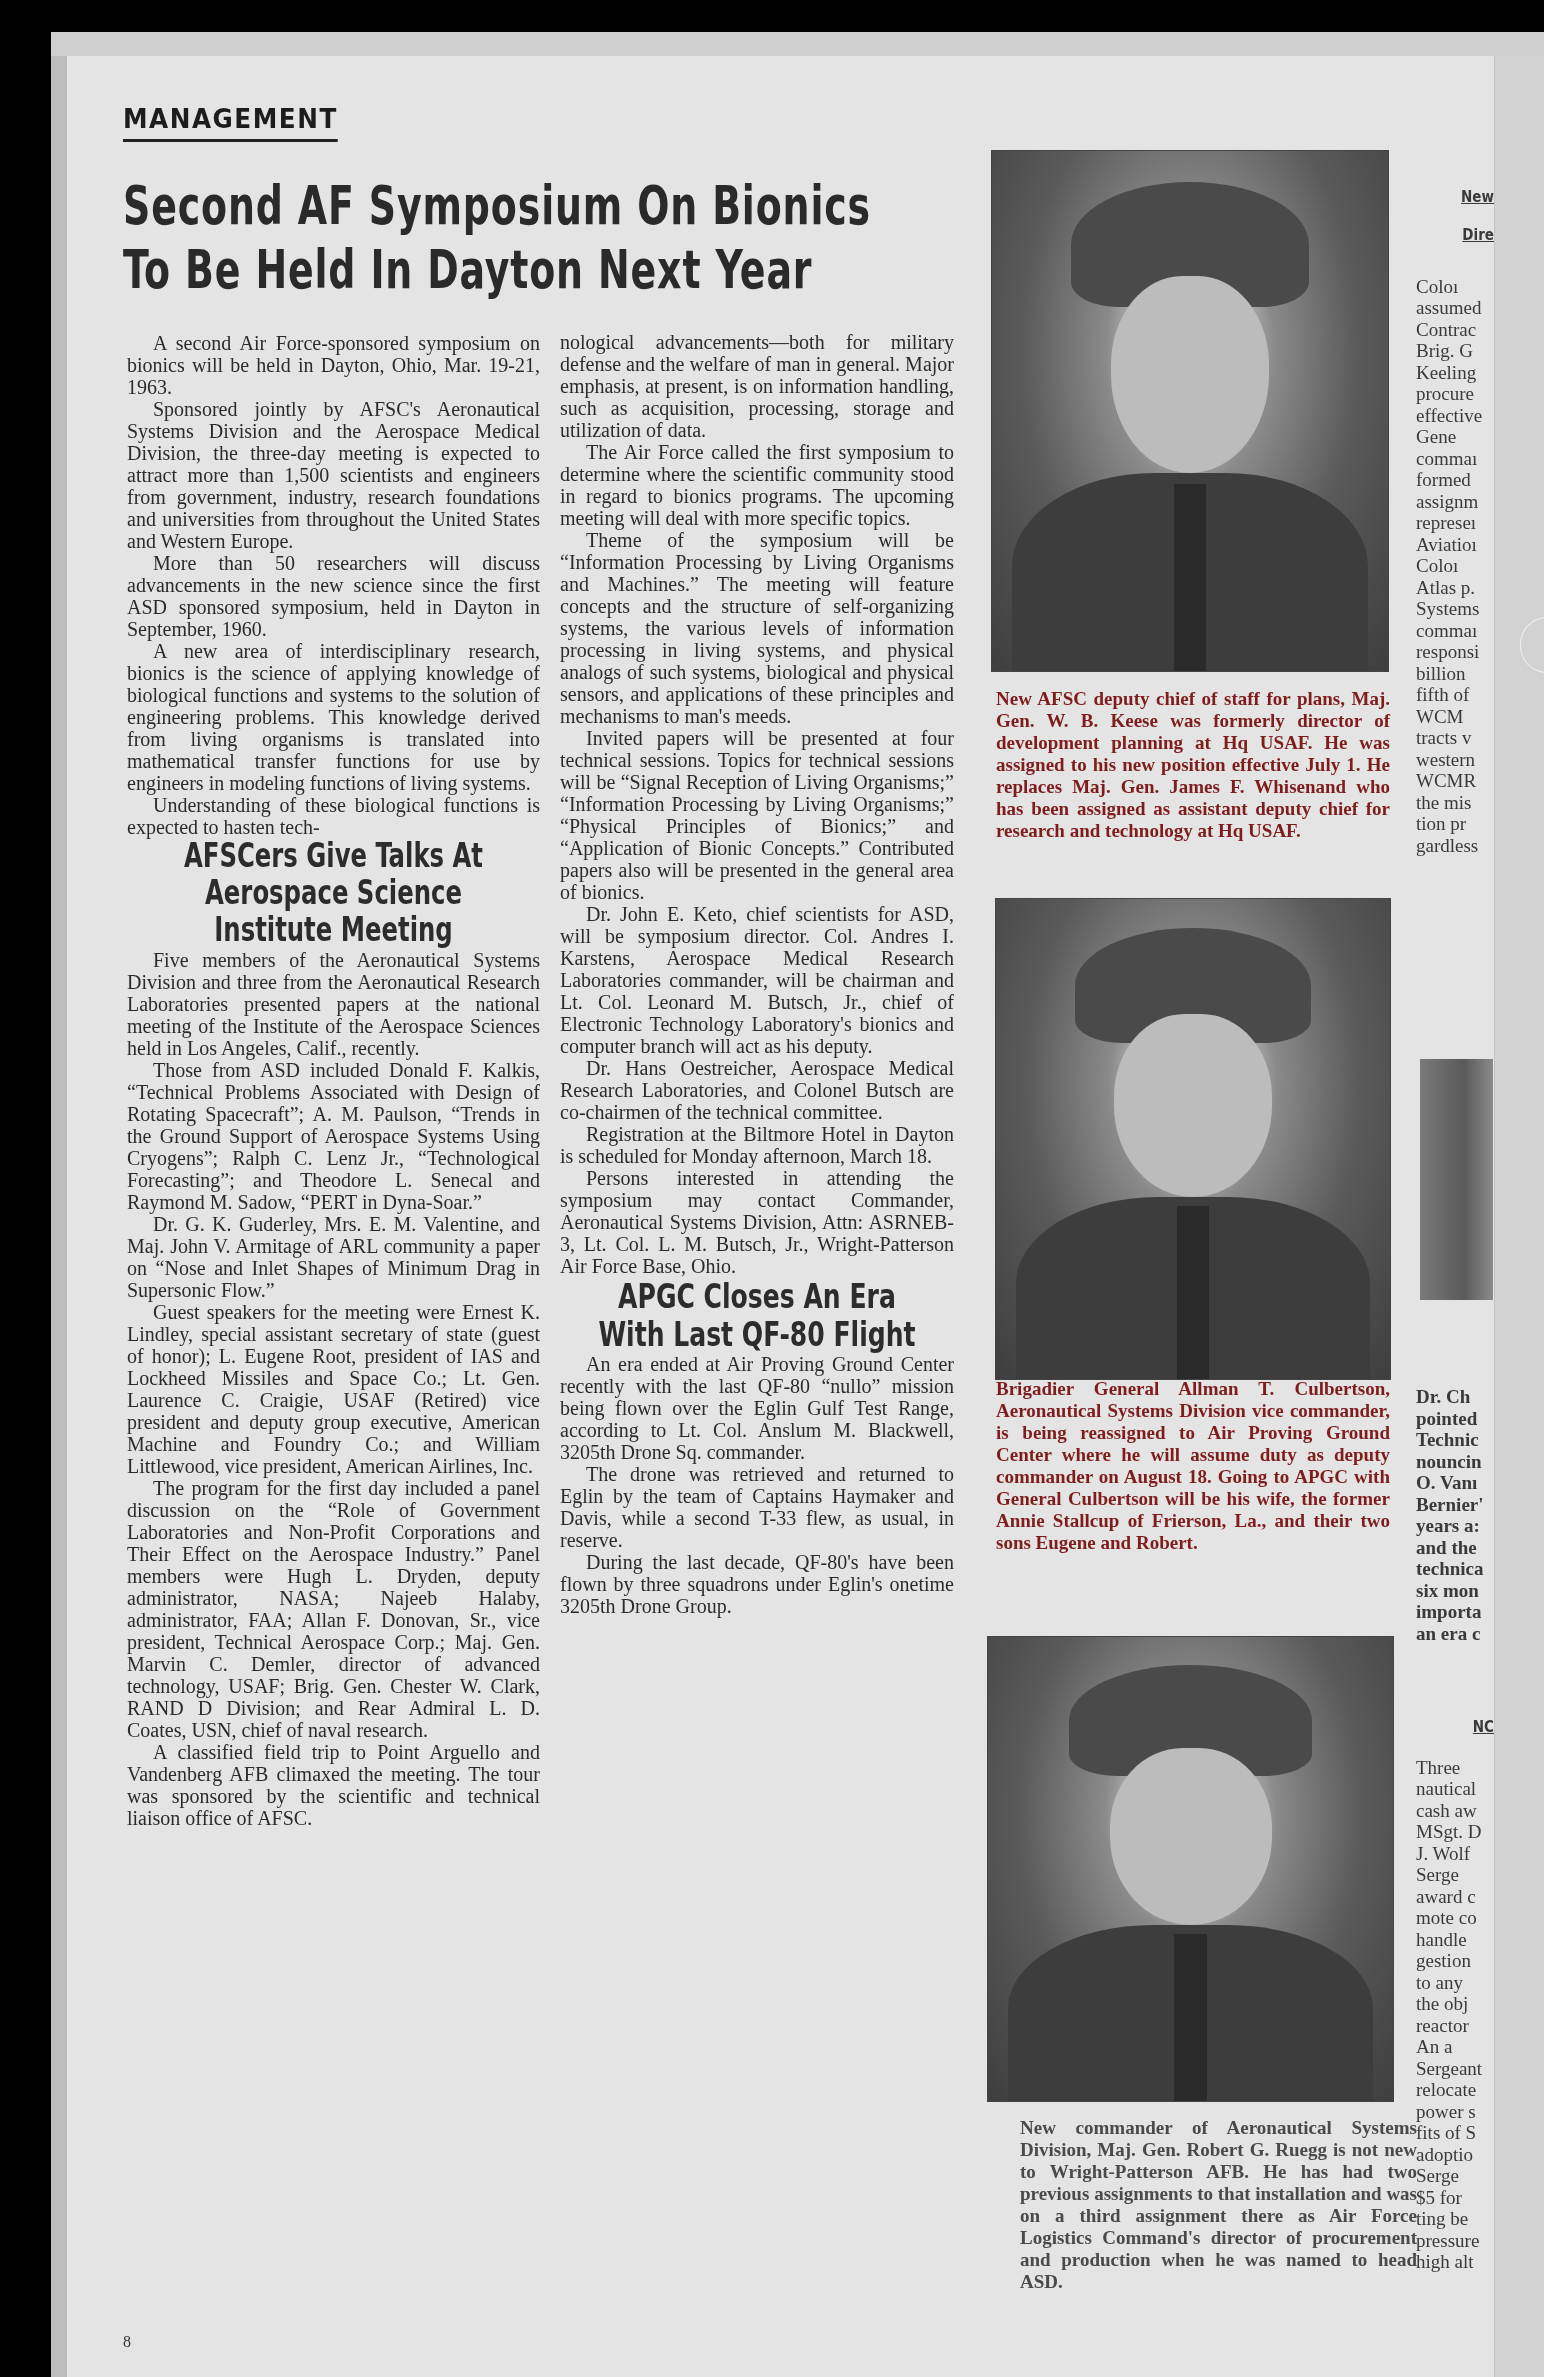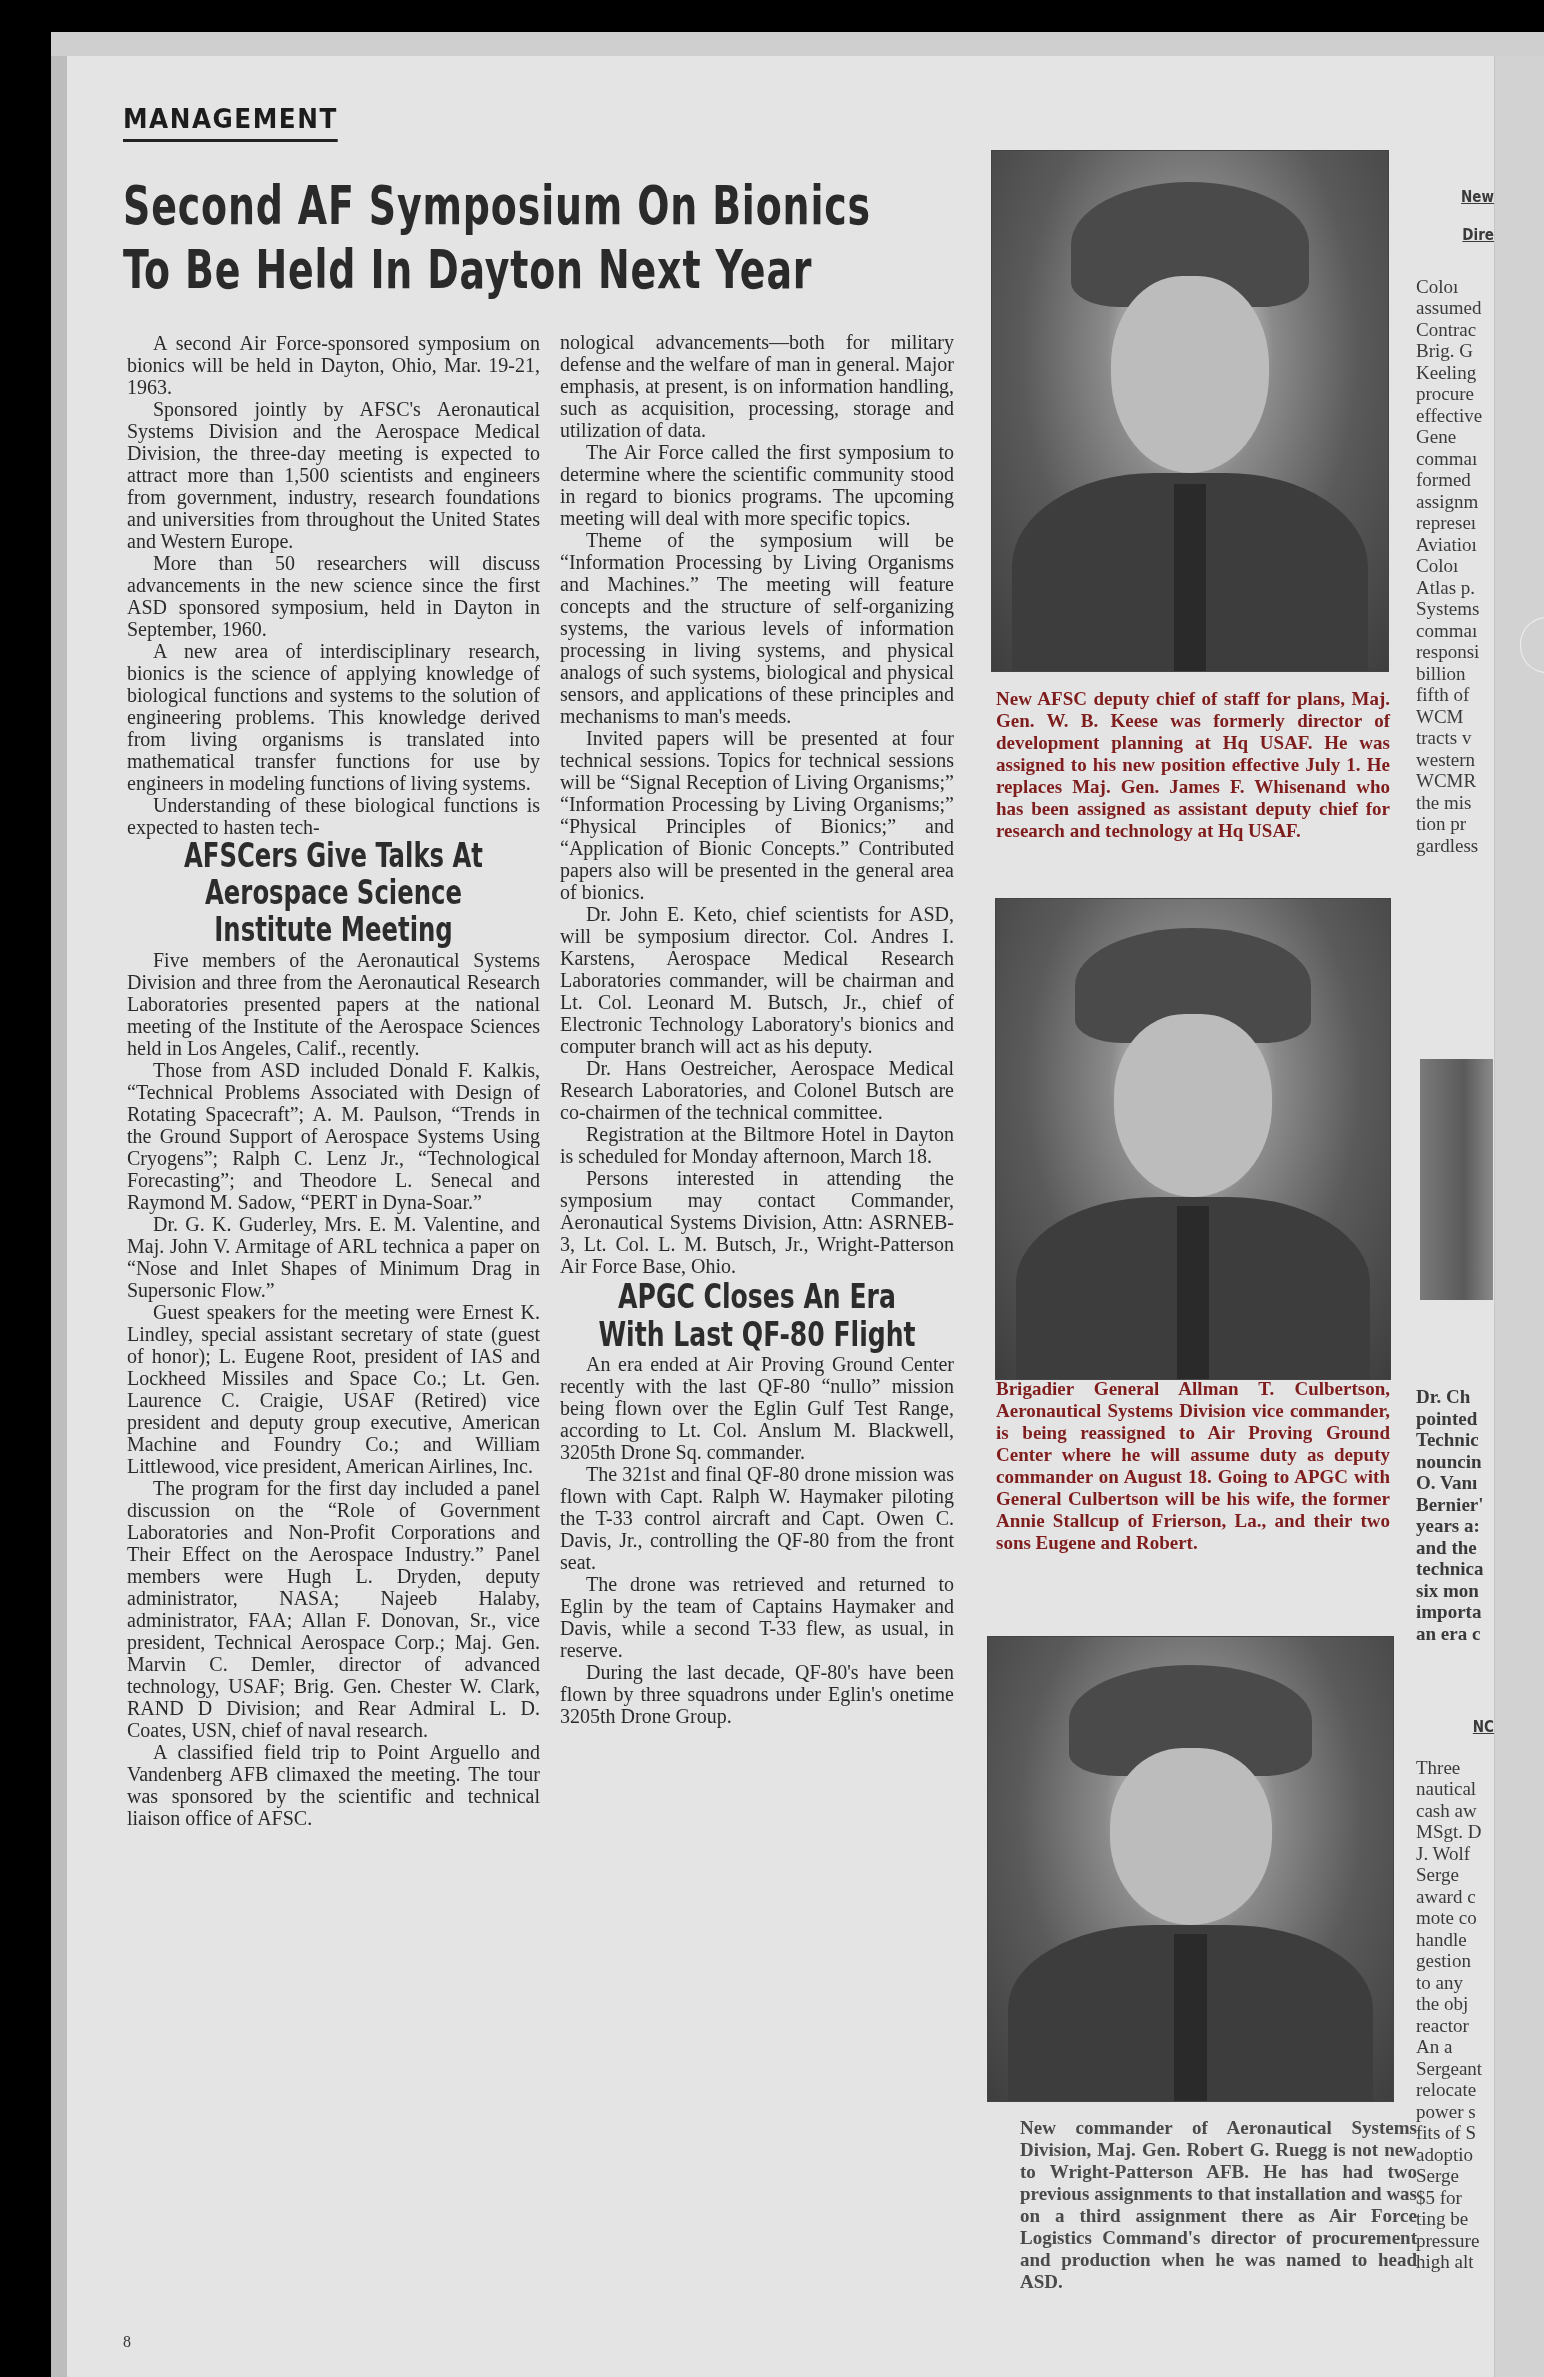--- a/index.html
+++ b/index.html
@@ -54,38 +54,37 @@
 
   <div class="col col1">
     <p>A second Air Force-sponsored symposium on bionics will be held in Dayton, Ohio, Mar. 19-21, 1963.</p>
     <p>Sponsored jointly by AFSC's Aeronautical Systems Division and the Aerospace Medical Division, the three-day meeting is expected to attract more than 1,500 scientists and engineers from government, industry, research foundations and universities from throughout the United States and Western Europe.</p>
     <p>More than 50 researchers will discuss advancements in the new science since the first ASD sponsored symposium, held in Dayton in September, 1960.</p>
     <p>A new area of interdisciplinary research, bionics is the science of applying knowledge of biological functions and systems to the solution of engineering problems. This knowledge derived from living organisms is translated into mathematical transfer functions for use by engineers in modeling functions of living systems.</p>
     <p id="p4a">Understanding of these biological functions is expected to hasten tech-</p>
     <p class="subhead sub1">AFSCers Give Talks At Aerospace Science Institute Meeting</p>
     <p>Five members of the Aeronautical Systems Division and three from the Aeronautical Research Laboratories presented papers at the national meeting of the Institute of the Aerospace Sciences held in Los Angeles, Calif., recently.</p>
     <p>Those from ASD included Donald F. Kalkis, “Technical Problems Associated with Design of Rotating Spacecraft”; A. M. Paulson, “Trends in the Ground Support of Aerospace Systems Using Cryogens”; Ralph C. Lenz Jr., “Technological Forecasting”; and Theodore L. Senecal and Raymond M. Sadow, “PERT in Dyna-Soar.”</p>
-    <p>Dr. G. K. Guderley, Mrs. E. M. Valentine, and Maj. John V. Armitage of ARL technica a paper on “Nose and Inlet Shapes of Minimum Drag in Supersonic Flow.”</p>
+    <p>Dr. G. K. Guderley, Mrs. E. M. Valentine, and Maj. John V. Armitage of ARL community a paper on “Nose and Inlet Shapes of Minimum Drag in Supersonic Flow.”</p>
     <p>Guest speakers for the meeting were Ernest K. Lindley, special assistant secretary of state (guest of honor); L. Eugene Root, president of IAS and Lockheed Missiles and Space Co.; Lt. Gen. Laurence C. Craigie, USAF (Retired) vice president and deputy group executive, American Machine and Foundry Co.; and William Littlewood, vice president, American Airlines, Inc.</p>
     <p>The program for the first day included a panel discussion on the “Role of Government Laboratories and Non-Profit Corporations and Their Effect on the Aerospace Industry.” Panel members were Hugh L. Dryden, deputy administrator, NASA; Najeeb Halaby, administrator, FAA; Allan F. Donovan, Sr., vice president, Technical Aerospace Corp.; Maj. Gen. Marvin C. Demler, director of advanced technology, USAF; Brig. Gen. Chester W. Clark, RAND D Division; and Rear Admiral L. D. Coates, USN, chief of naval research.</p>
     <p>A classified field trip to Point Arguello and Vandenberg AFB climaxed the meeting. The tour was sponsored by the scientific and technical liaison office of AFSC.</p>
   </div>
 
   <div class="col col2">
     <p id="p4b" style="text-indent:0">nological advancements—both for military defense and the welfare of man in general. Major emphasis, at present, is on information handling, such as acquisition, processing, storage and utilization of data.</p>
     <p>The Air Force called the first symposium to determine where the scientific community stood in regard to bionics programs. The upcoming meeting will deal with more specific topics.</p>
     <p>Theme of the symposium will be “Information Processing by Living Organisms and Machines.” The meeting will feature concepts and the structure of self-organizing systems, the various levels of information processing in living systems, and physical analogs of such systems, biological and physical sensors, and applications of these principles and mechanisms to man's meeds.</p>
     <p>Invited papers will be presented at four technical sessions. Topics for technical sessions will be “Signal Reception of Living Organisms;” “Information Processing by Living Organisms;” “Physical Principles of Bionics;” and “Application of Bionic Concepts.” Contributed papers also will be presented in the general area of bionics.</p>
     <p>Dr. John E. Keto, chief scientists for ASD, will be symposium director. Col. Andres I. Karstens, Aerospace Medical Research Laboratories commander, will be chairman and Lt. Col. Leonard M. Butsch, Jr., chief of Electronic Technology Laboratory's bionics and computer branch will act as his deputy.</p>
     <p>Dr. Hans Oestreicher, Aerospace Medical Research Laboratories, and Colonel Butsch are co-chairmen of the technical committee.</p>
     <p>Registration at the Biltmore Hotel in Dayton is scheduled for Monday afternoon, March 18.</p>
     <p>Persons interested in attending the symposium may contact Commander, Aeronautical Systems Division, Attn: ASRNEB-3, Lt. Col. L. M. Butsch, Jr., Wright-Patterson Air Force Base, Ohio.</p>
     <p class="subhead sub2">APGC Closes An Era With Last QF-80 Flight</p>
     <p>An era ended at Air Proving Ground Center recently with the last QF-80 “nullo” mission being flown over the Eglin Gulf Test Range, according to Lt. Col. Anslum M. Blackwell, 3205th Drone Sq. commander.</p>
-    <p>The 321st and final QF-80 drone mission was flown with Capt. Ralph W. Haymaker piloting the T-33 control aircraft and Capt. Owen C. Davis, Jr., controlling the QF-80 from the front seat.</p>
     <p>The drone was retrieved and returned to Eglin by the team of Captains Haymaker and Davis, while a second T-33 flew, as usual, in reserve.</p>
     <p>During the last decade, QF-80's have been flown by three squadrons under Eglin's onetime 3205th Drone Group.</p>
   </div>
 
   <div class="photo photo1">
     <div class="cap"></div>
     <div class="face"></div>
     <div class="body"></div>
     <div class="tie"></div>
   </div>

